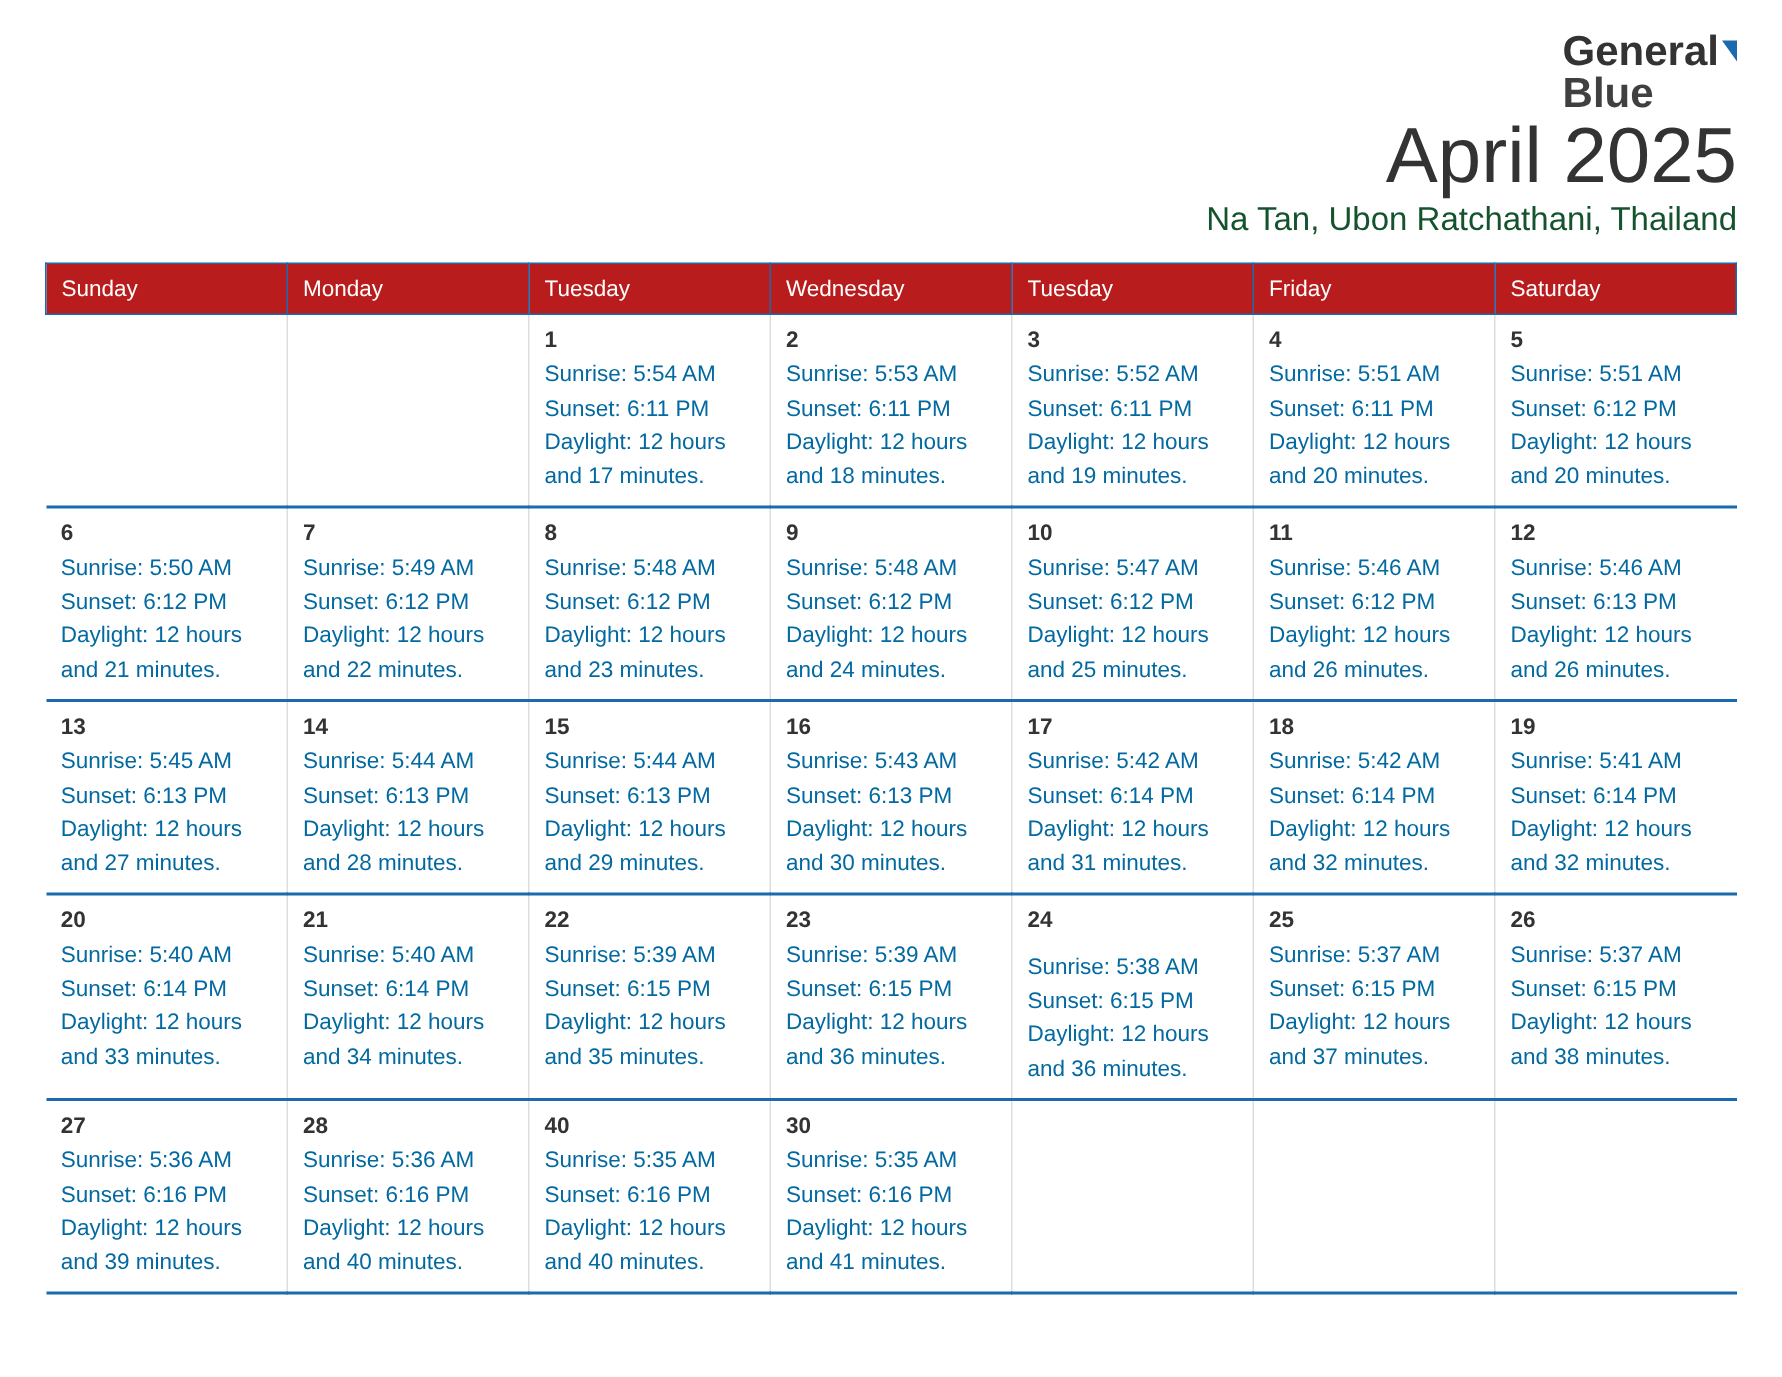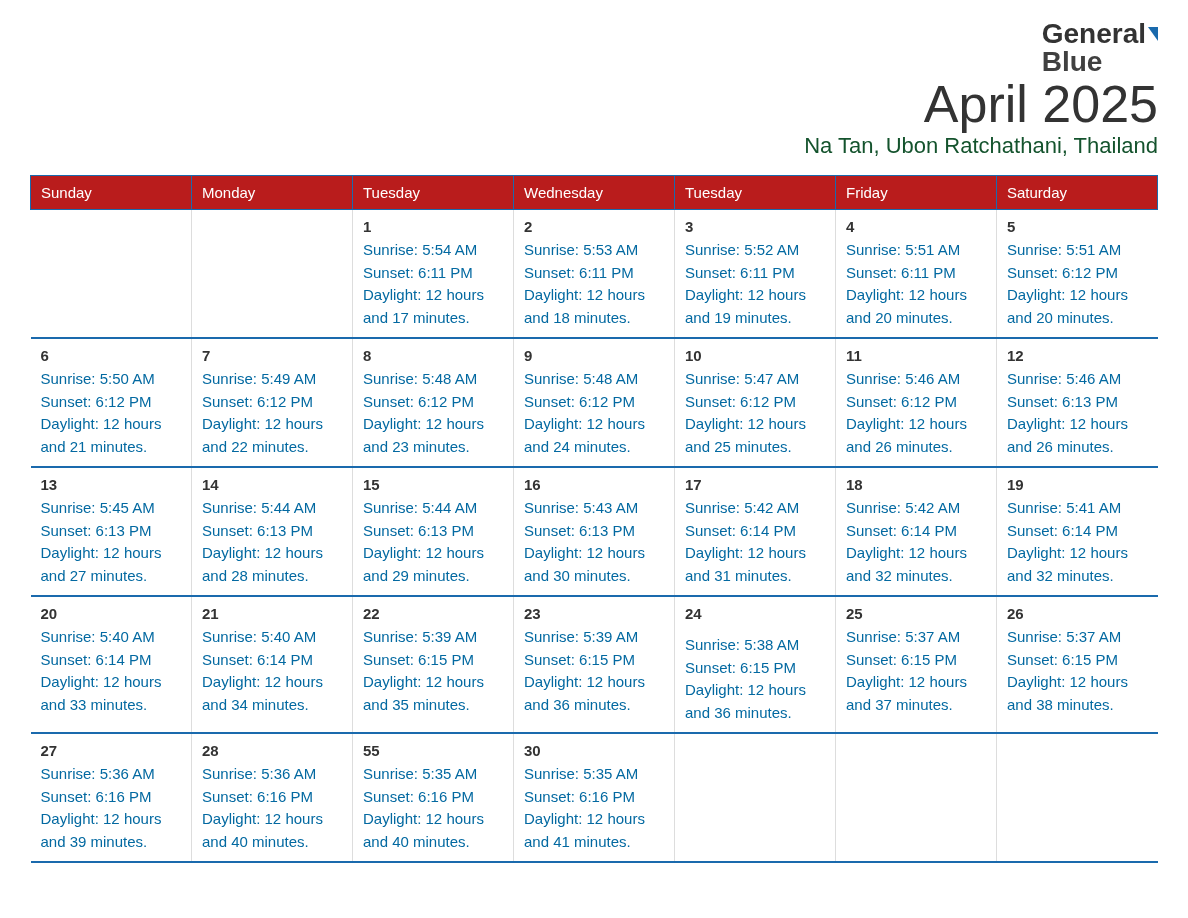--- a/index.html
+++ b/index.html
@@ -339,21 +339,21 @@
 and 39 minutes.</div>
         </td>
         <td>
           <span class="day-number">28</span>
           <div class="day-info" style="white-space: pre-line;">Sunrise: 5:36 AM
 Sunset: 6:16 PM
 Daylight: 12 hours
 and 40 minutes.</div>
         </td>
         <td>
-          <span class="day-number">55</span>
+          <span class="day-number">40</span>
           <div class="day-info" style="white-space: pre-line;">Sunrise: 5:35 AM
 Sunset: 6:16 PM
 Daylight: 12 hours
 and 40 minutes.</div>
         </td>
         <td>
           <span class="day-number">30</span>
           <div class="day-info" style="white-space: pre-line;">Sunrise: 5:35 AM
 Sunset: 6:16 PM
 Daylight: 12 hours

